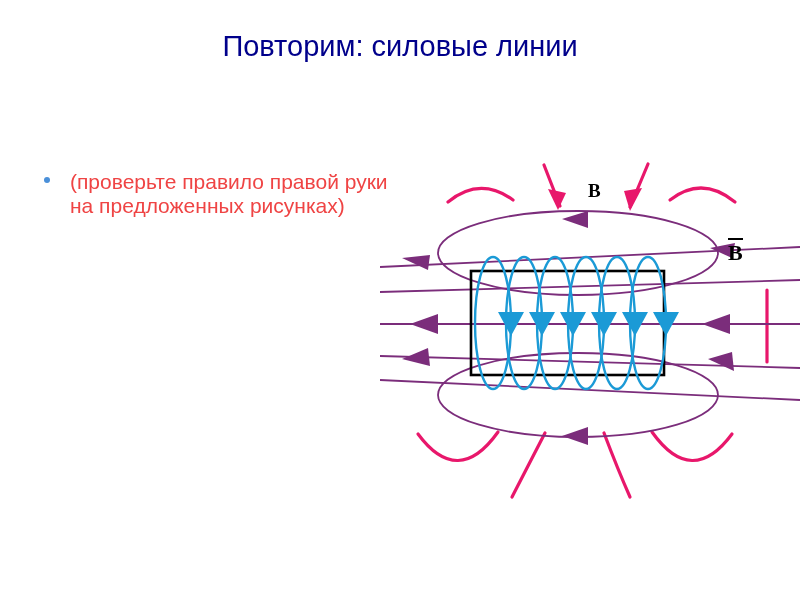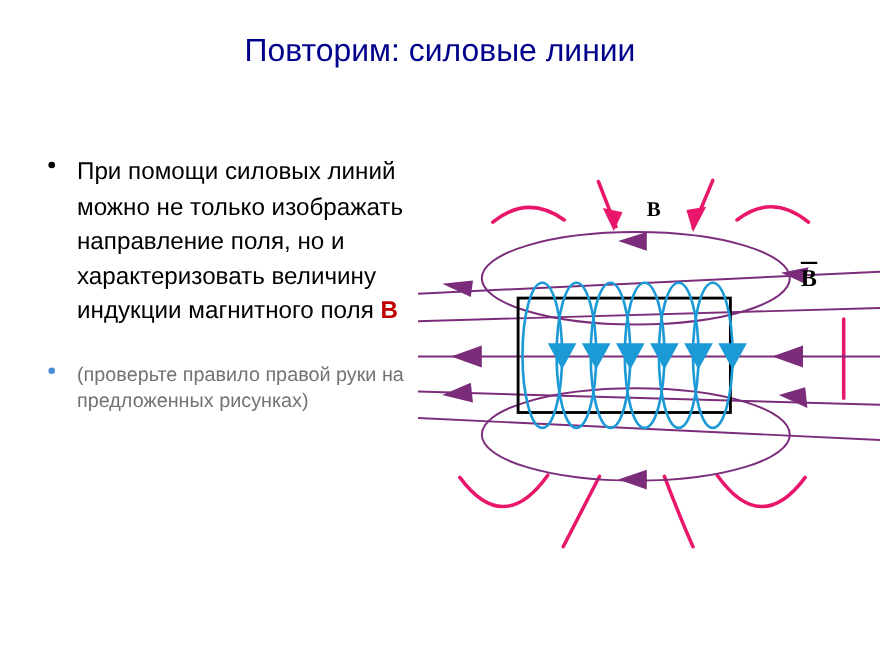--- a/index.html
+++ b/index.html
@@ -62,22 +62,22 @@
     font-size: 22px;
     line-height: 31.5px;
   }
   #bullet-1 .dot { background: #000000; }
   #bullet-1 .bold-b {
     color: #C00000;
     font-weight: bold;
   }
 
   #bullet-2 {
-    color: #737373;
-    font-size: 18px;
+    color: #ef4444;
+    font-size: 21px;
     line-height: 24px;
     margin-top: 30px;
   }
   #bullet-2 .dot { background: #4A90D9; top: 0.34em; }
 
   
   #figure {
     position: absolute;
     left: 380px;
     top: 140px;
@@ -113,24 +113,20 @@
 <body>
 
 <div id="slide">
 
   <div id="title">
     <span class="tline">Повторим: силовые линии</span>
   </div>
 
   <div id="bullets">
 
-    <div class="bullet" id="bullet-1">
-      <span class="dot"></span>
-      <span class="btext"><span>При помощи силовых линий можно не только изображать направление поля, но и характеризовать величину индукции магнитного  поля </span><span class="bold-b">В</span></span>
-    </div>
 
     <div class="bullet" id="bullet-2">
       <span class="dot"></span>
       <span class="btext">(проверьте правило правой руки на предложенных рисунках)</span>
     </div>
 
   </div>
 
   <div id="figure">
     <svg width="420" height="360" viewBox="0 0 420 360" xmlns="http://www.w3.org/2000/svg">

